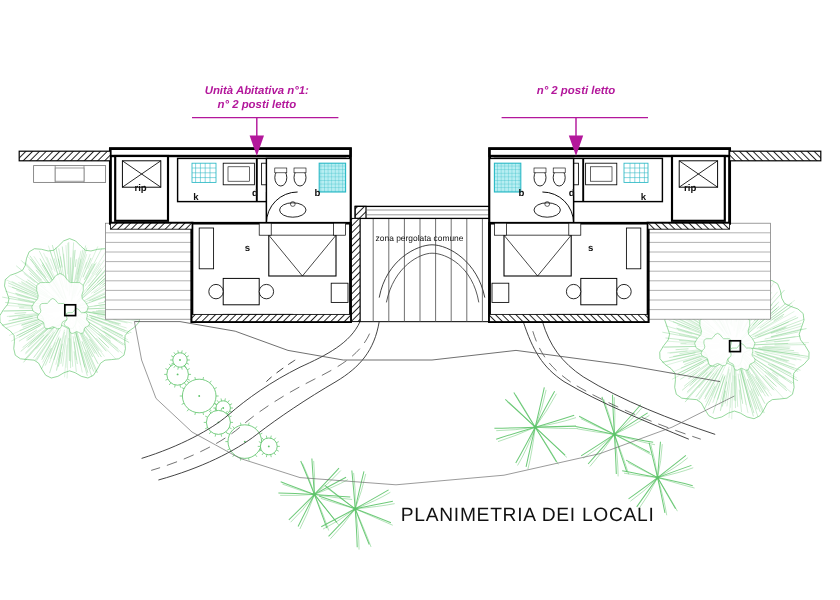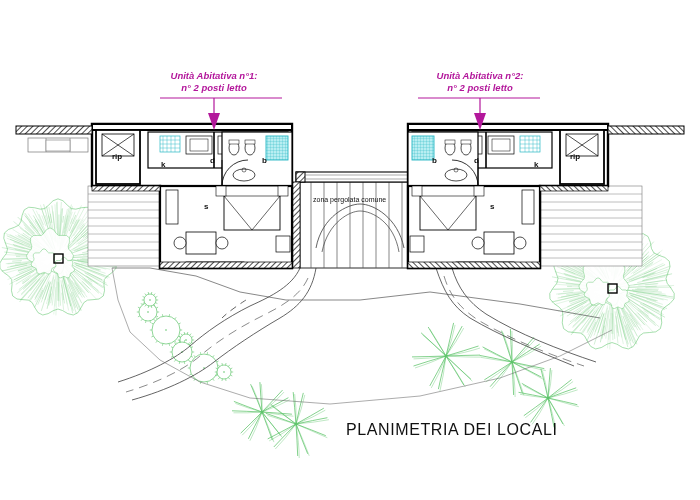--- a/index.html
+++ b/index.html
@@ -5,21 +5,21 @@
   html,body{margin:0;padding:0;background:#ffffff;}
   body{width:700px;height:500px;overflow:hidden;
        font-family:"Liberation Sans", sans-serif;}
   #stage{position:relative;width:700px;height:372px;background:#fff;}
   #svgroot{position:absolute;left:0;top:0;width:700px;height:500px;}
   .lbl{position:absolute;white-space:nowrap;}
   .unit-label{font-family:"Liberation Sans",sans-serif;font-size:9.5px;
      font-weight:bold;font-style:italic;color:#b3179b;line-height:12px;
      text-align:center;}
   .plan-title{font-family:"Liberation Sans",sans-serif;font-size:16px;
-     color:#111;letter-spacing:.6px;margin-left:12px;}
+     color:#111;letter-spacing:.6px;}
   .room{font-family:"Liberation Sans",sans-serif;font-size:8px;color:#111;font-weight:bold;}
   .pergola-txt{font-family:"Liberation Sans",sans-serif;font-size:7px;color:#111;}
 </style>
 </head>
 <body>
 
 <div id="stage">
 
   <svg id="svgroot" viewBox="0 0 700 500">
     <defs>
@@ -1009,21 +1009,20 @@
       </g>
     </g>
   </svg>
 
   <div class="lbl unit-label" style="left:148px;top:70px;width:132px;">
     <div>Unità Abitativa n°1:</div>
     <div>n° 2 posti letto</div>
   </div>
 
   <div class="lbl unit-label" style="left:414px;top:70px;width:132px;">
-    <div>Unità Abitativa n°2:</div>
     <div>n° 2 posti letto</div>
   </div>
 
   <div class="lbl room" style="left:112px;top:152px;">rip</div>
   <div class="lbl room" style="left:161px;top:160px;">k</div>
   <div class="lbl room" style="left:210px;top:156px;">d</div>
   <div class="lbl room" style="left:262px;top:156px;">b</div>
   <div class="lbl room" style="left:204px;top:202px;">s</div>
 
   <div class="lbl room" style="left:432px;top:156px;">b</div>

